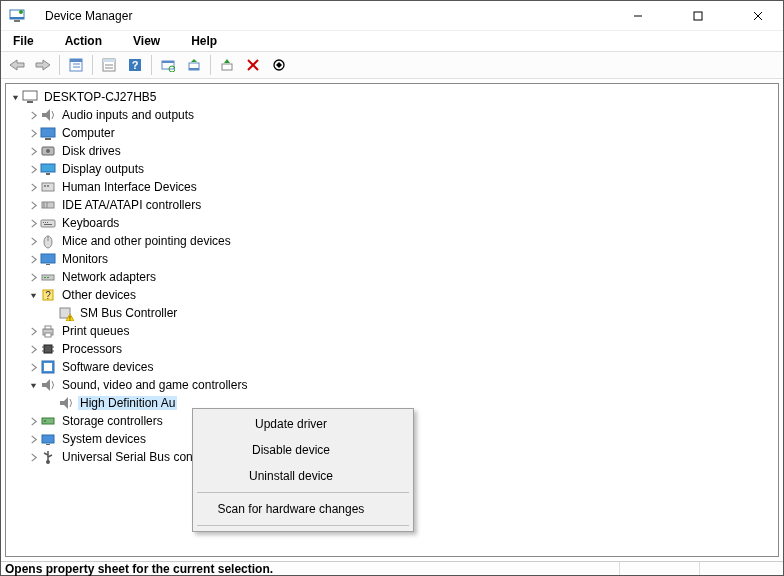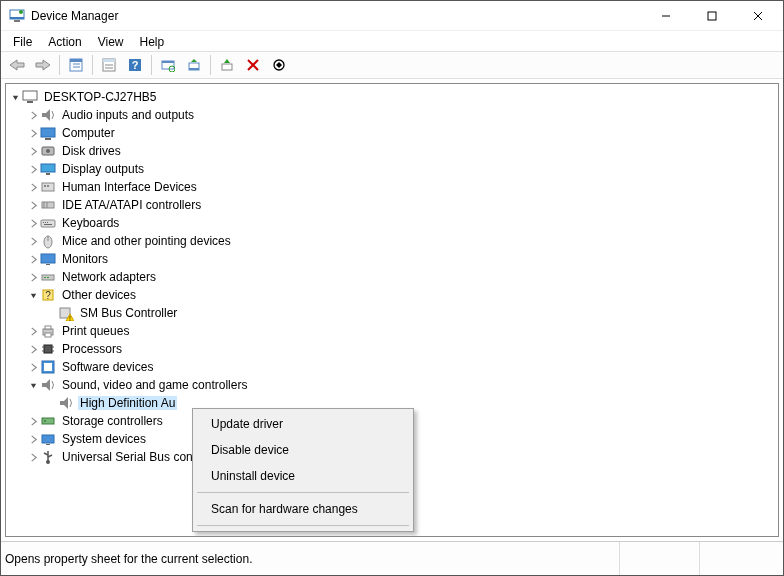--- a/index.html
+++ b/index.html
@@ -1,46 +1,46 @@
 <!DOCTYPE html>
 <html><head>
 <meta charset="utf-8">
 <style>
   * { box-sizing: border-box; }
   html,body { margin:0; padding:0; font-family: "Segoe UI", Tahoma, sans-serif; font-size:12px; background:#fff; }
   .window { width:784px; height:576px; border:1px solid #555; display:flex; flex-direction:column; background:#fff; position:relative; }
   
-  .titlebar { height:30px; display:flex; align-items:center; padding:0 2px 0 8px; border-bottom:1px solid #eee; }
+  .titlebar { height:30px; display:flex; align-items:center; padding:0 2px 0 8px; border-bottom:1px solid #eee;gap:14px; }
   .title-icon { width:16px; height:16px; margin-right:6px; }
   .title-text { flex:0 0 auto; font-size:12px; }
   .title-spacer { flex:1; }
   .win-btn { width:46px; height:30px; display:flex; align-items:center; justify-content:center; }
   
-  .menubar { height:20px; display:flex; align-items:flex-end; padding:0 4px; gap:0; }
+  .menubar { height:20px; display:flex; align-items:center; padding:0 4px; gap:15px;font-weight:bold; }
   .menu-item { padding:2px 8px; }
   
   .toolbar { height:28px; border-top:1px solid #e0e0e0; border-bottom:1px solid #e0e0e0; display:flex; align-items:center; padding:0 4px; gap:2px; background:#fcfcfc; }
   .tool-btn { width:24px; height:22px; display:flex; align-items:center; justify-content:center; border:1px solid transparent; }
   .tool-sep { width:1px; height:20px; background:#d0d0d0; margin:0 2px; }
   
   .tree-wrap { flex:1; border:1px solid #888; margin:4px; overflow:auto; padding:4px 2px; position:relative; }
   .tree-row { display:flex; align-items:center; height:18px; white-space:nowrap; }
   .chevron { width:14px; flex:0 0 14px; display:flex; align-items:center; justify-content:center; color:#666; }
   .chevron svg { width:9px; height:9px; }
   .ticon { width:16px; height:16px; flex:0 0 16px; margin-right:4px; display:flex; align-items:center; justify-content:center; }
   .label { padding:0 2px; }
   .selected .label { background:#cce8ff; }
   .kids .tree-row { }
   
-  .ctxmenu { position:absolute; background:#f0f0f0; border:1px solid #a0a0a0; box-shadow:3px 3px 4px rgba(0,0,0,.25); padding:2px; font-size:12px; }
+  .ctxmenu { position:absolute; background:#f0f0f0; border:1px solid #a0a0a0; box-shadow:3px 3px 4px rgba(0,0,0,.25); padding:2px; font-size:12px;text-align:center; }
   .ctx-item { padding:6px 40px 6px 16px; }
   .ctx-item.hovered { background:#91c9f7; font-weight:bold; }
   .ctx-sep { height:1px; background:#c0c0c0; margin:3px 2px; }
   
-  .statusbar { height:34px; border-top:1px solid #ccc; display:flex; align-items:center; padding:0 4px; font-size:12px; background:#fdfdfd; }
+  .statusbar { height:14px; border-top:1px solid #ccc; display:flex; align-items:center; padding:0 4px; font-size:12px; background:#fdfdfd;font-weight:bold; }
   .status-text { flex:1; }
   .status-seg { width:80px; height:100%; border-left:1px solid #ddd; }
 </style>
 </head>
 <body>
 
 <div class="window">
 
   <div class="titlebar">
     <span class="title-icon">

